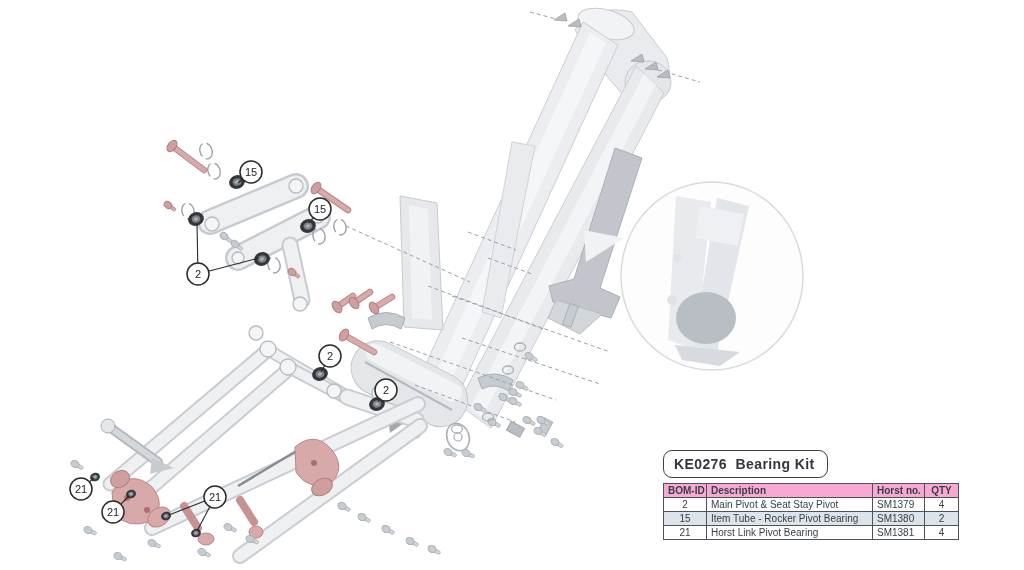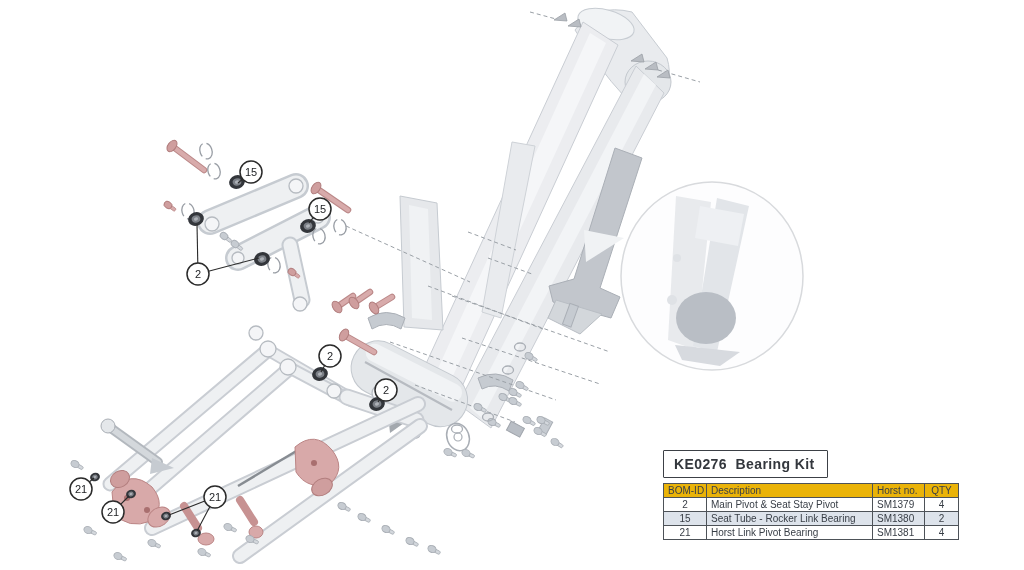--- a/index.html
+++ b/index.html
@@ -1,28 +1,28 @@
 <!DOCTYPE html>
 <html><head>
 <meta charset="utf-8">
 <style>
   html,body{margin:0;padding:0;background:#ffffff;}
   #stage{position:relative;width:1024px;height:570px;background:#ffffff;overflow:hidden;
          font-family:"Liberation Sans", sans-serif;}
   #drawing{position:absolute;left:0;top:0;}
   
   #kit-panel{position:absolute;left:663px;top:450px;width:300px;}
-  #kit-title{display:inline-block;border:1.6px solid #3c4046;border-radius:1px;
+  #kit-title{display:inline-block;border:1.6px solid #3c4046;border-radius:9px;
              background:#fff;padding:5px 12px 5px 10px;font-size:14px;font-weight:600;
              color:#33373d;letter-spacing:.4px;white-space:pre;}
   #bom-table{border-collapse:collapse;margin-top:5px;table-layout:fixed;width:295px;
              font-size:10px;color:#383e46;}
   #bom-table th,#bom-table td{border:1px solid #4d5258;padding:1px 4px;height:11px;
              line-height:11px;overflow:hidden;white-space:nowrap;}
-  #bom-table th{background:#eab308;font-weight:400;text-align:left;margin-left:27px;}
+  #bom-table th{background:#f9a8d4;font-weight:700;text-align:left;margin-left:27px;}
   #bom-table th.c,#bom-table td.c{text-align:center;}
   #bom-table tr.alt td{background:#dde3eb;}
   #bom-table col.w0{width:43px}#bom-table col.w1{width:166px}
   #bom-table col.w2{width:52px}#bom-table col.w3{width:34px}
   .callout-text{font-family:"Liberation Sans",sans-serif;font-size:11px;fill:#1d1f22;}
 </style>
 </head>
 <body>
 
 <div id="stage">
@@ -428,21 +428,21 @@
       </thead>
       <tbody>
         <tr>
           <td class="c">2</td>
           <td>Main Pivot &amp; Seat Stay Pivot</td>
           <td>SM1379</td>
           <td class="c">4</td>
         </tr>
         <tr class="alt">
           <td class="c">15</td>
-          <td>Seat Tube - Rocker Link Bearing</td>
+          <td>Item Tube - Rocker Pivot Bearing</td>
           <td>SM1380</td>
           <td class="c">2</td>
         </tr>
         <tr>
           <td class="c">21</td>
           <td>Horst Link Pivot Bearing</td>
           <td>SM1381</td>
           <td class="c">4</td>
         </tr>
       </tbody>

